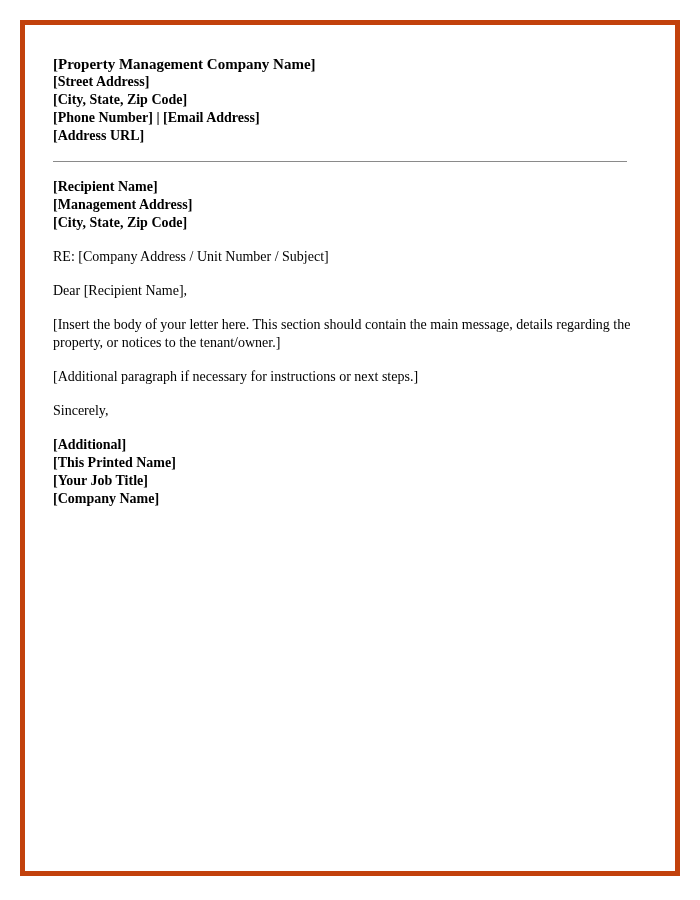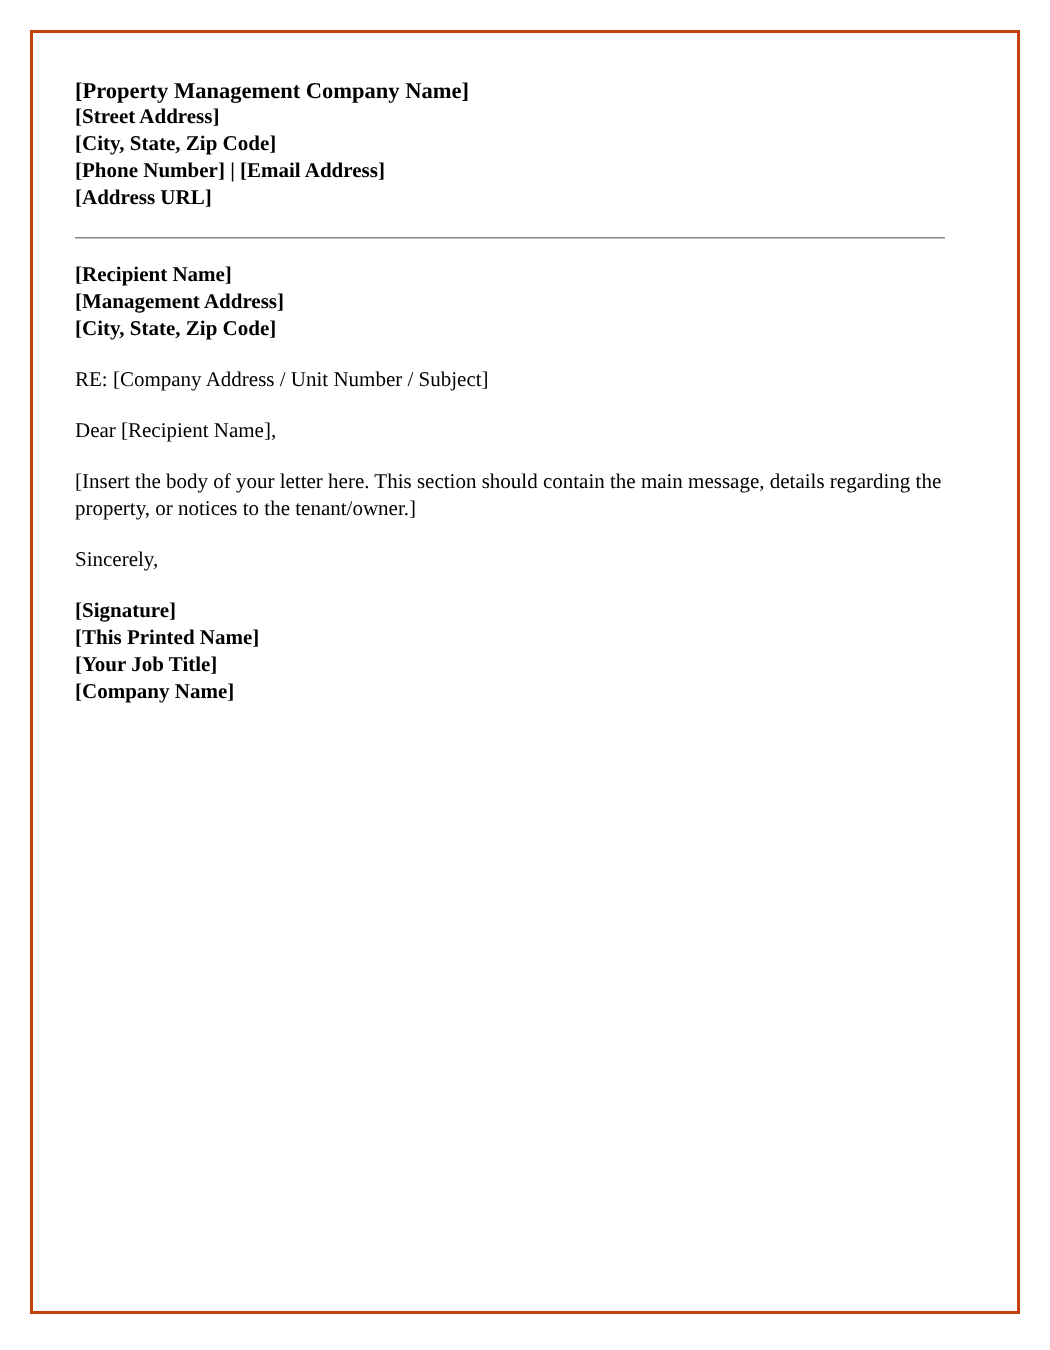--- a/index.html
+++ b/index.html
@@ -14,21 +14,21 @@
     font-family: "Liberation Serif", serif;
     color: #000000;
   }
   .page {
     position: absolute;
     left: 20px;
     top: 20px;
     width: 660px;
     height: 856px;
     box-sizing: border-box;
-    border: 2px solid #c2410c;
+    border: 5px solid #c2410c;
     background: #ffffff;
     padding: 30px 28px;
     font-size: 14px;
     line-height: 18px;
   }
   .line {
     margin: 0;
     font-weight: bold;
   }
   .company {
@@ -72,23 +72,24 @@
     <p class="line">[Management Address]</p>
     <p class="line">[City, State, Zip Code]</p>
   </div>
 
   <p class="para">RE: [Company Address / Unit Number / Subject]</p>
 
   <p class="para">Dear [Recipient Name],</p>
 
   <p class="para body-text">[Insert the body of your letter here. This section should contain the main message, details regarding the property, or notices to the tenant/owner.]</p>
 
+  <p class="para body-text">[Additional paragraph if necessary for instructions or next steps.]</p>
 
   <p class="para">Sincerely,</p>
 
   <div class="block">
-    <p class="line">[Signature]</p>
+    <p class="line">[Additional]</p>
     <p class="line">[This Printed Name]</p>
     <p class="line">[Your Job Title]</p>
     <p class="line">[Company Name]</p>
   </div>
 
 </div>
 
 </body></html>

